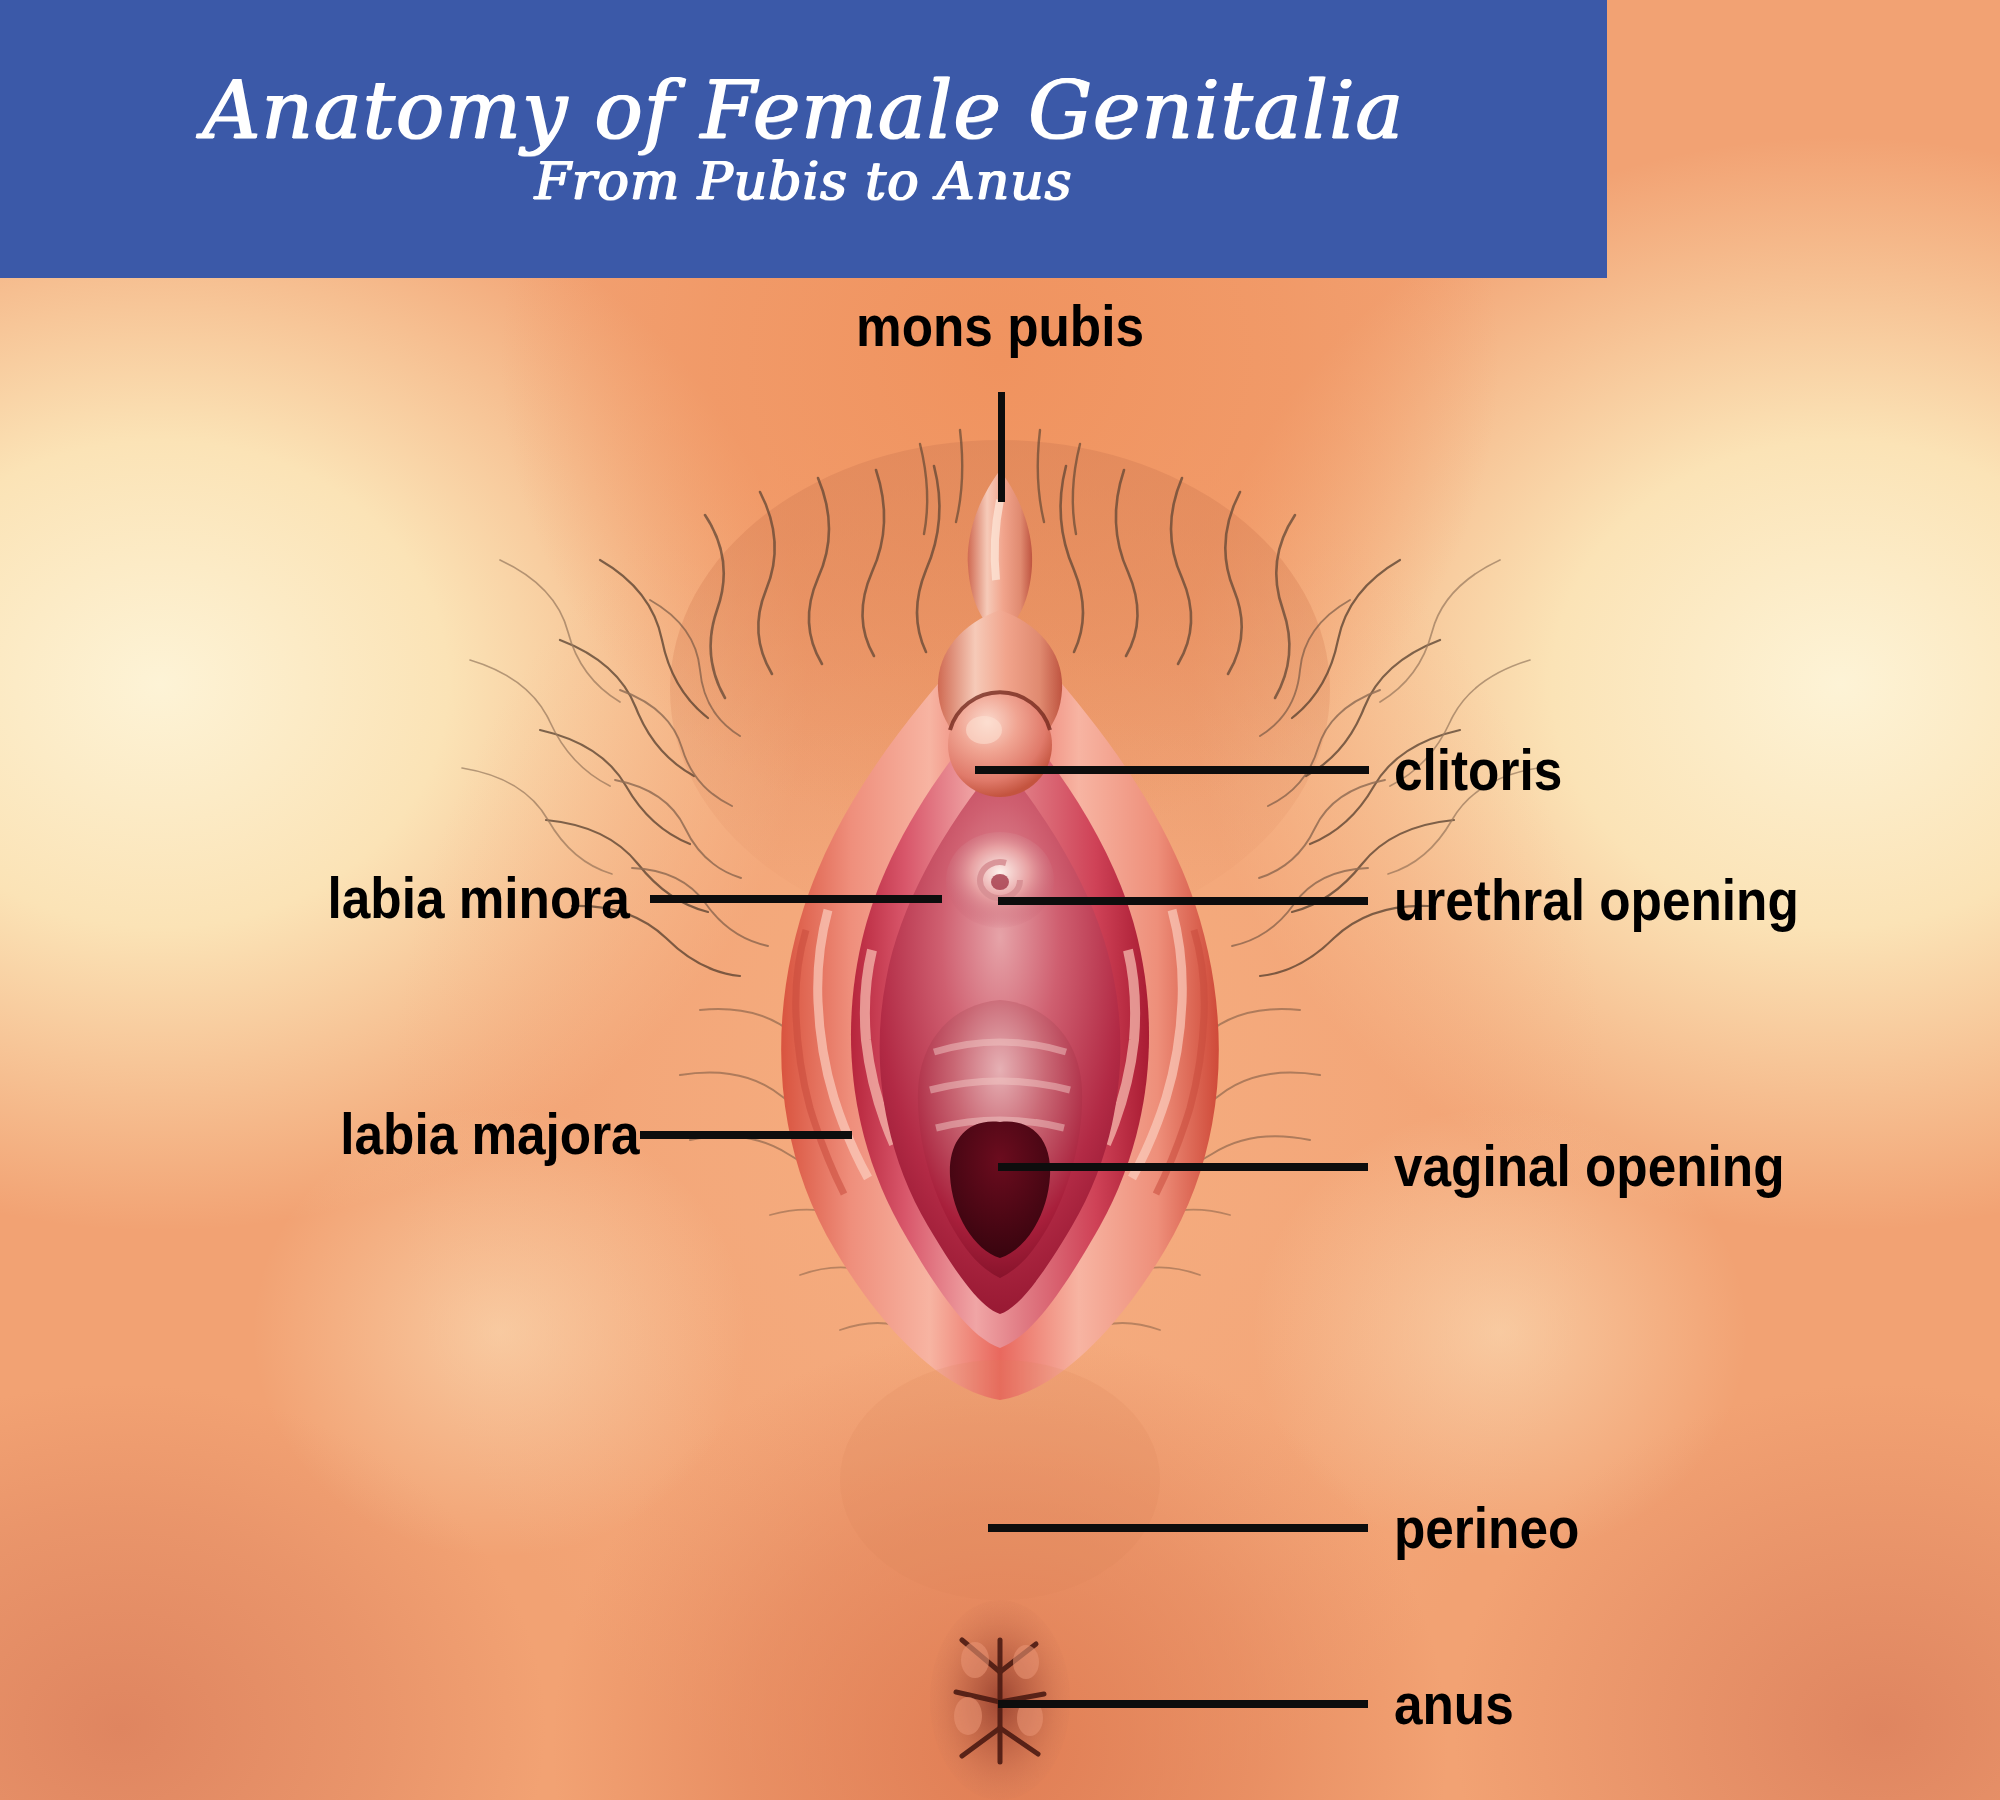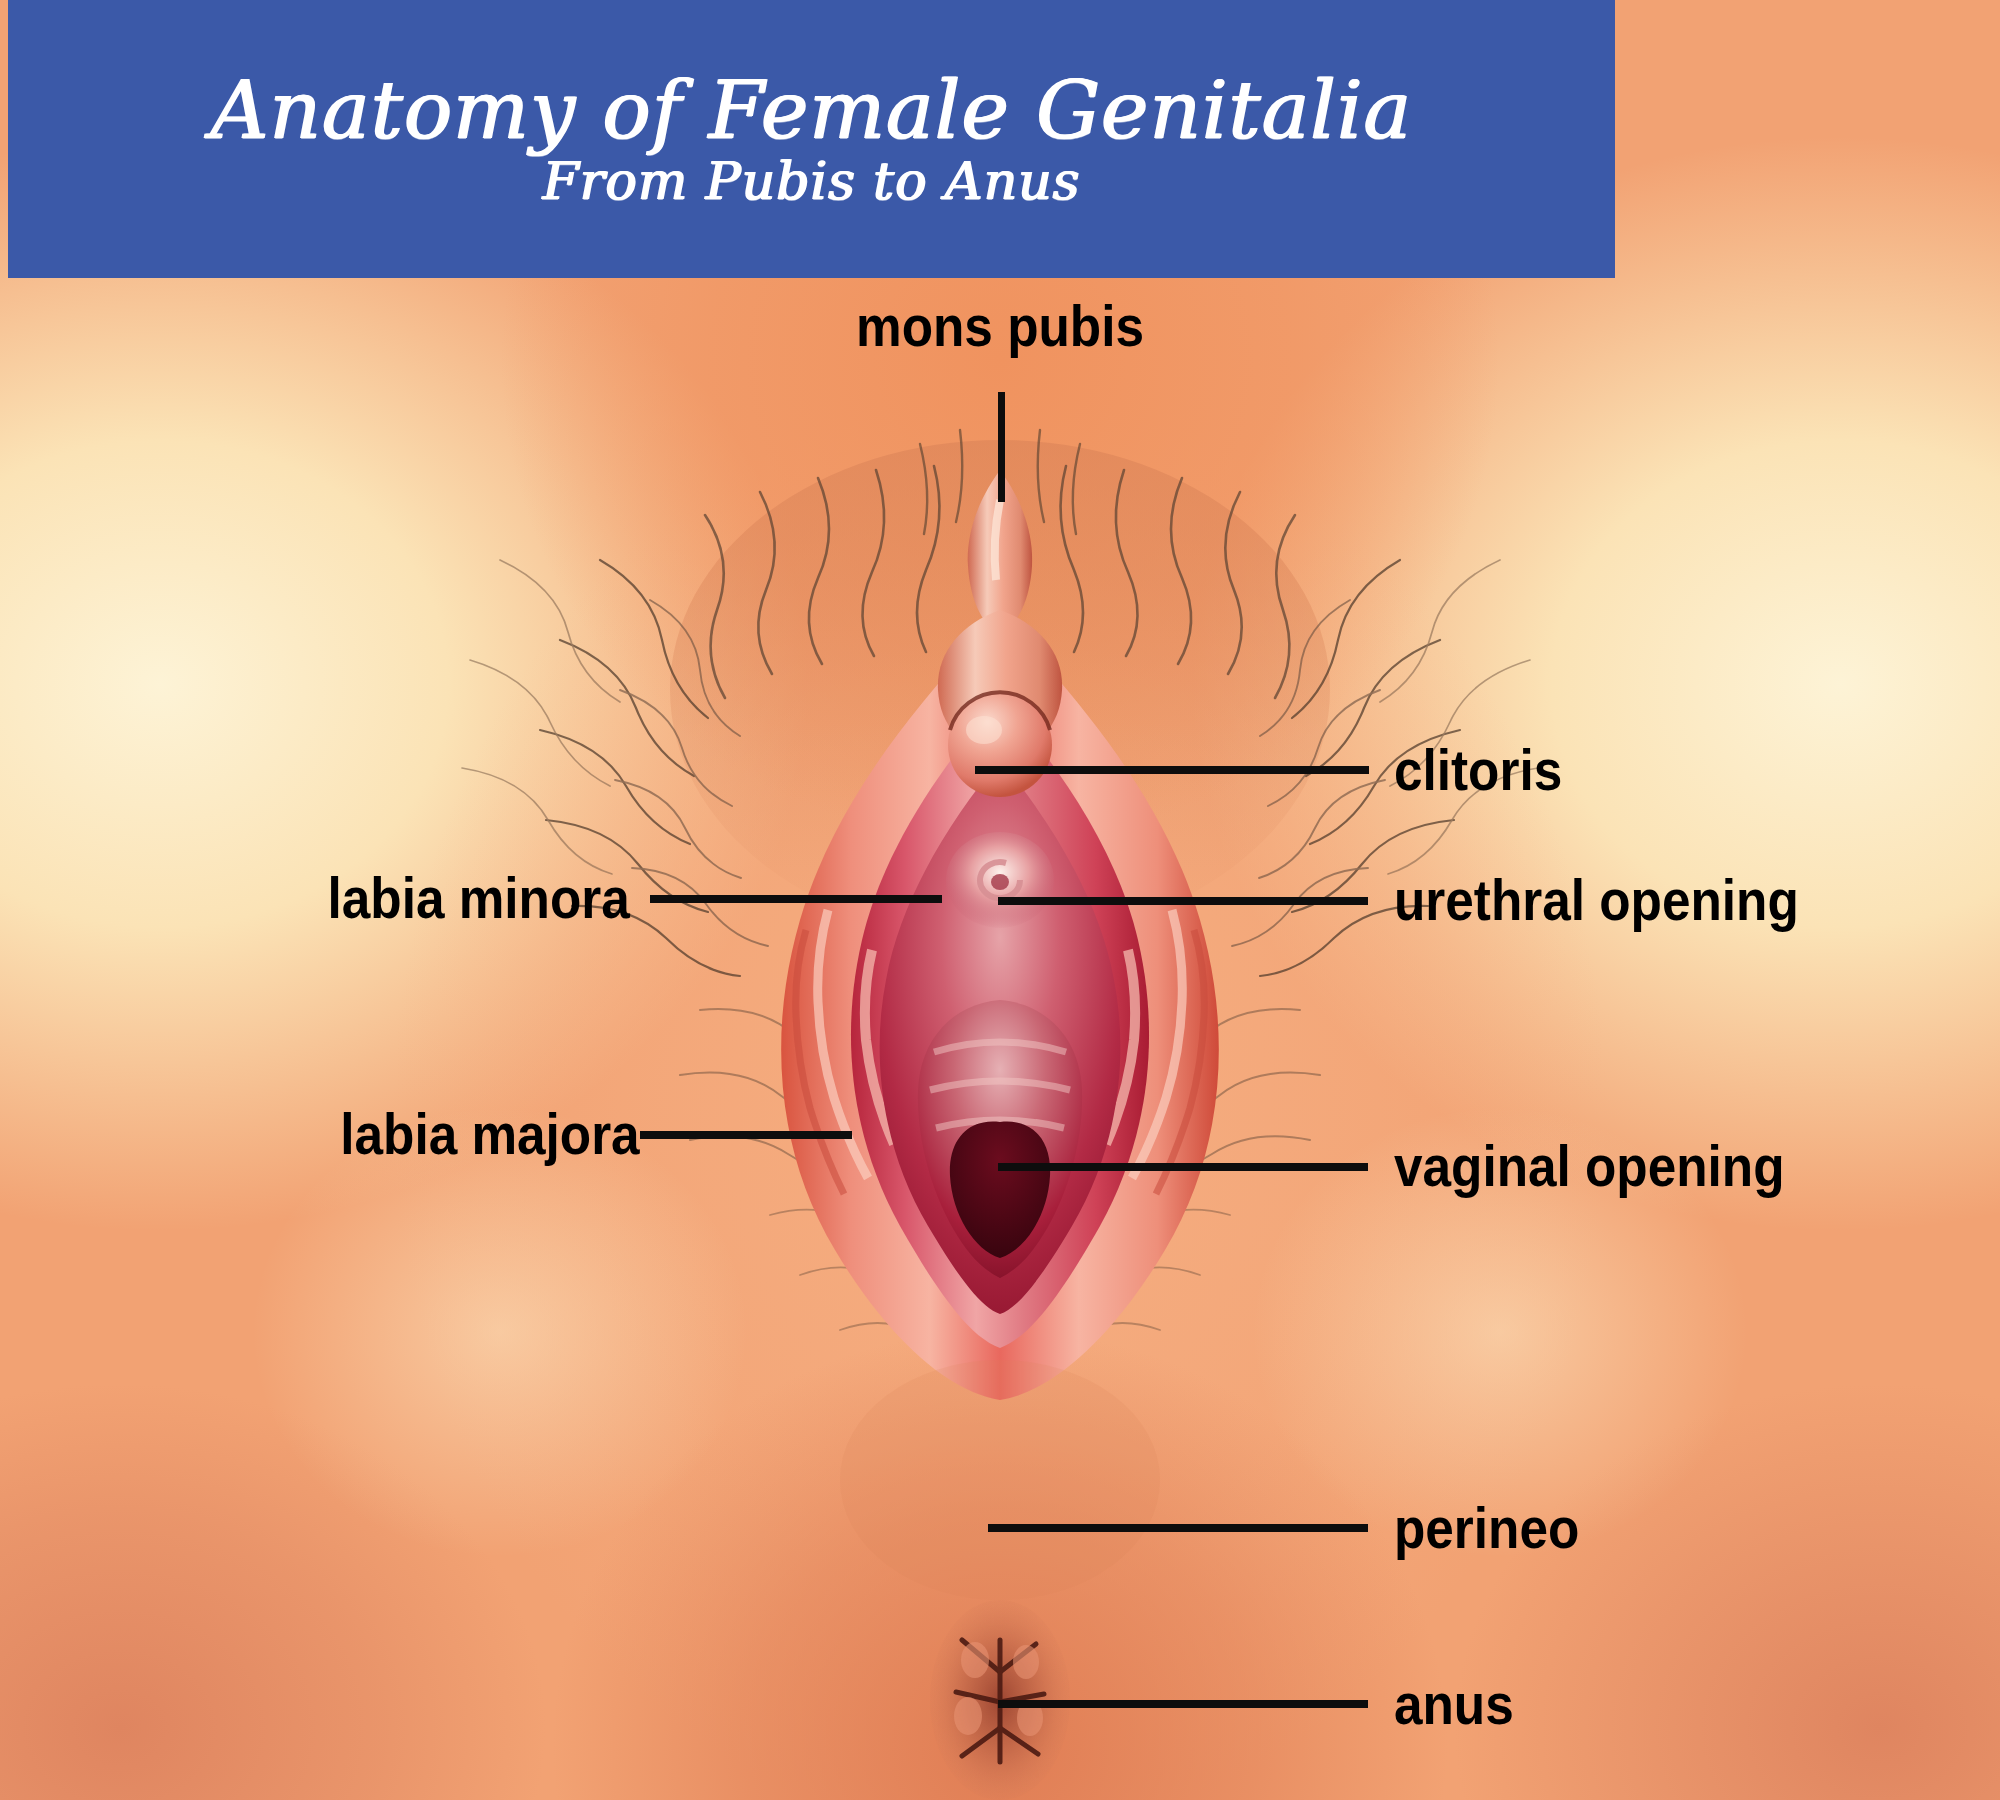--- a/index.html
+++ b/index.html
@@ -23,21 +23,21 @@
   .skin-g6{position:absolute;inset:0;
     background:radial-gradient(ellipse 520px 420px at 94% 96%, #df8560 0%, rgba(223,133,96,.4) 50%, rgba(223,133,96,0) 82%);}
   .skin-g7{position:absolute;inset:0;
     background:radial-gradient(ellipse 760px 900px at 50% 62%, rgba(246,176,132,.85) 0%, rgba(246,176,132,.3) 55%, rgba(246,176,132,0) 80%);}
   .skin-g8{position:absolute;inset:0;
     background:radial-gradient(ellipse 330px 300px at 25% 74%, rgba(253,233,196,.55) 0%, rgba(253,233,196,0) 75%);}
   .skin-g9{position:absolute;inset:0;
     background:radial-gradient(ellipse 330px 300px at 75% 74%, rgba(253,233,196,.55) 0%, rgba(253,233,196,0) 75%);}
 
   
-  .banner{position:absolute;left:8px;top:0;width:1607px;height:278px;background:#3b59a8;z-index:40;}
+  .banner{position:absolute;left:0;top:0;width:1607px;height:278px;background:#3b59a8;z-index:40;}
   .banner-inner{position:absolute;inset:0;display:flex;flex-direction:column;
     align-items:center;justify-content:center;}
   .title-line{
     color:#ffffff;font-family:"DejaVu Serif",serif;font-style:italic;
     font-size:80px;line-height:1.07;letter-spacing:1px;white-space:nowrap;
     text-shadow:1px 0 0 #fff,-1px 0 0 #fff,0 1px 0 rgba(255,255,255,.55);
   }
   .title-line.l2{font-size:52px;}
 
   

